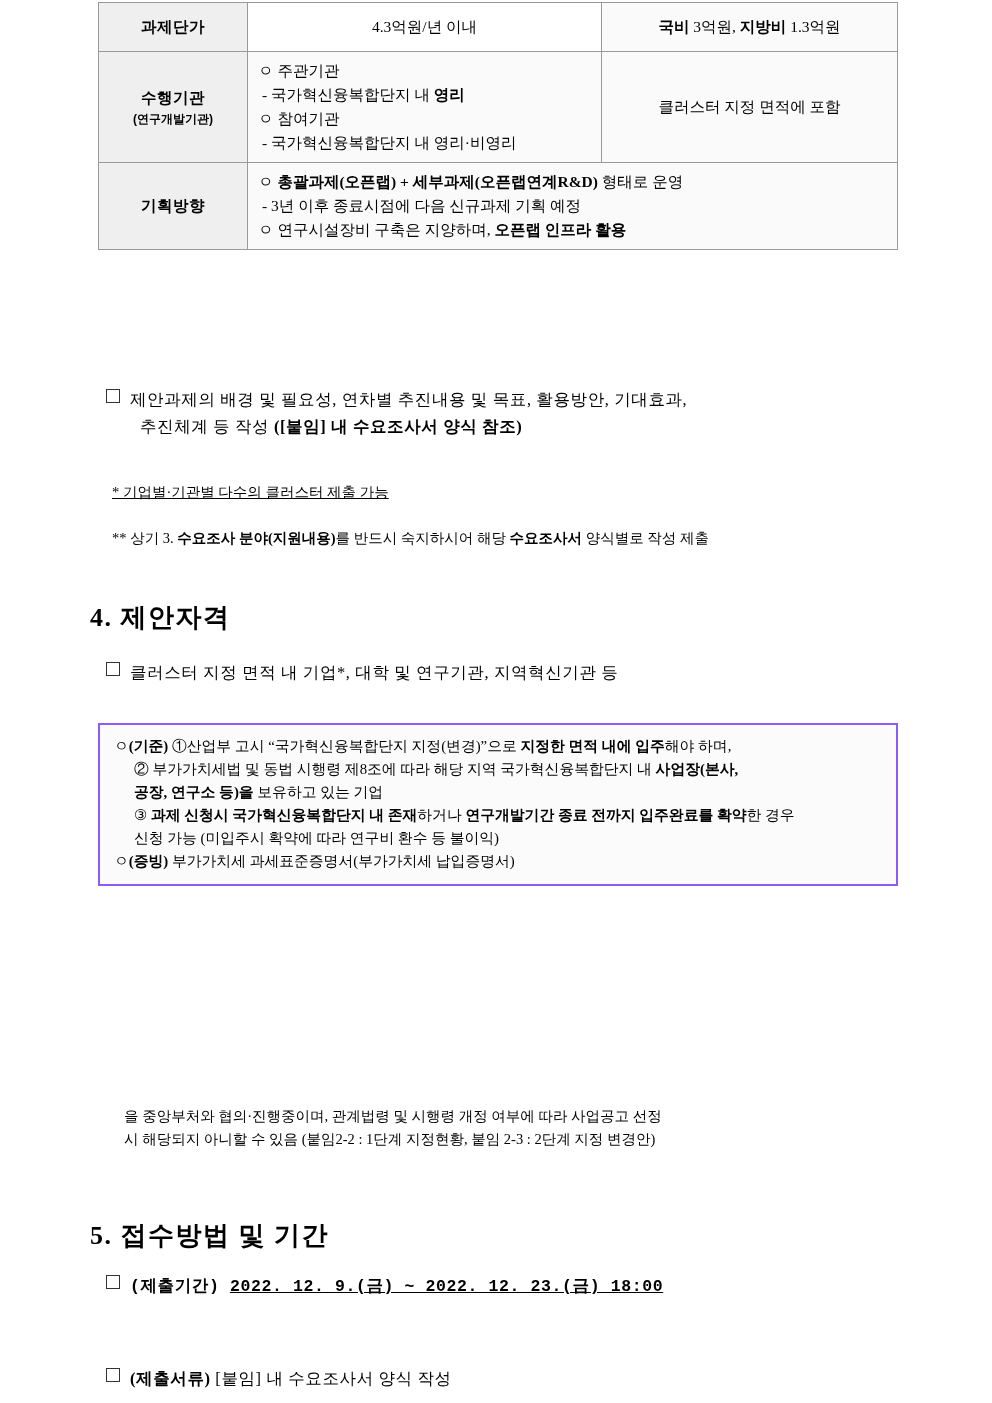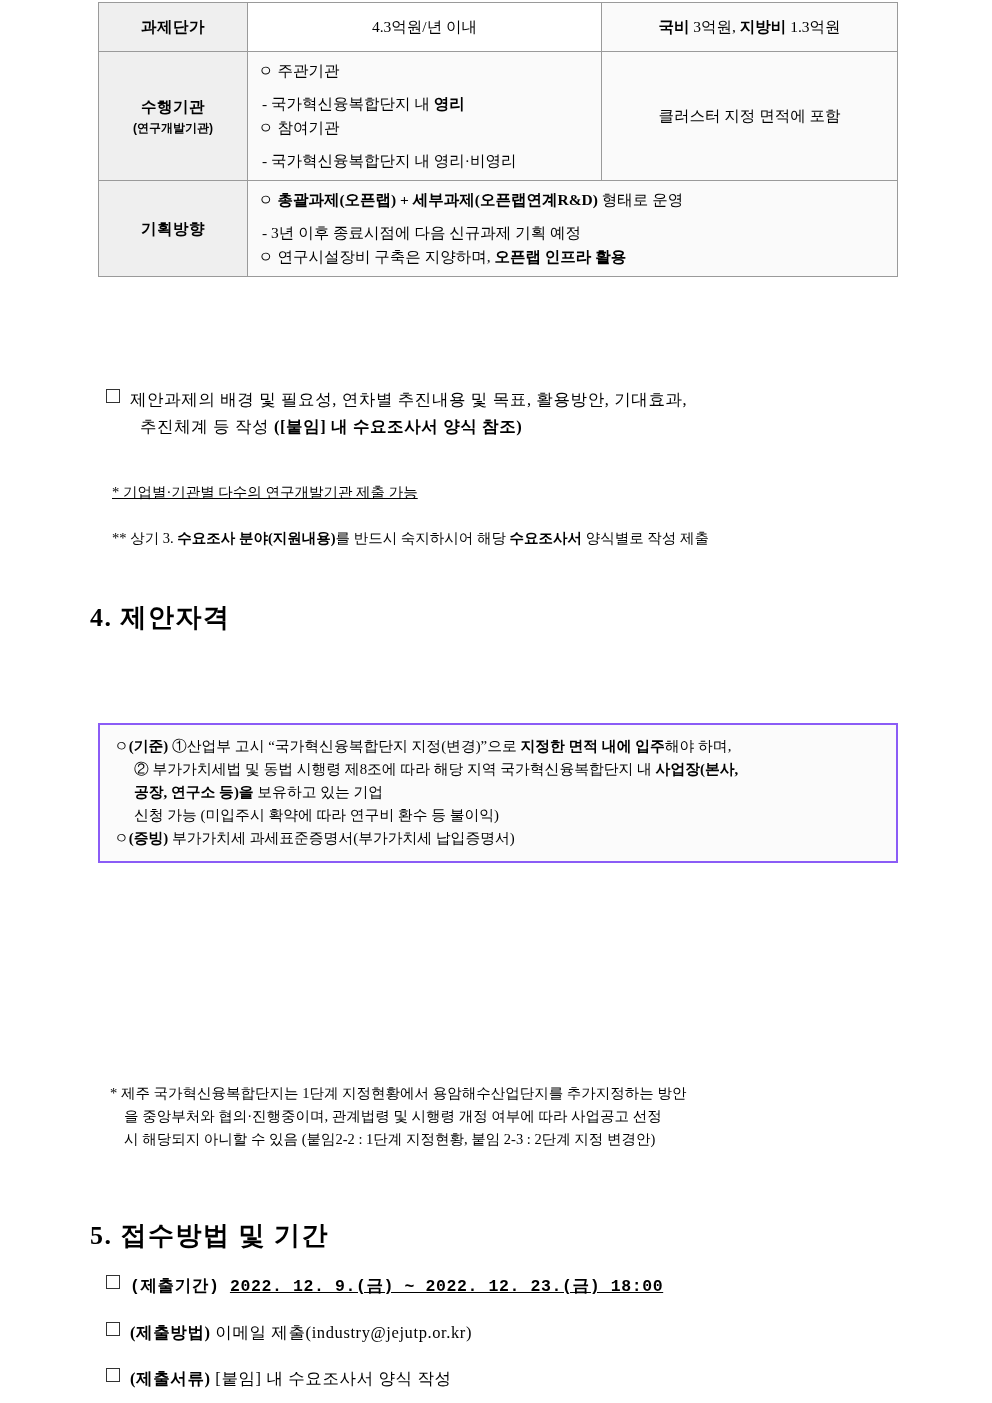--- a/index.html
+++ b/index.html
@@ -64,21 +64,21 @@
     text-align: center;
     background: #fafafa;
   }
   td.body {
     background: #fafafa;
   }
   .b { font-weight: bold; }
   .bullet-line { white-space: nowrap; }
   .row-h1 td { height: 34px; }
   .cell-list { line-height: 1.75; font-size: 15.5px; }
-  .cell-list .lv2 { padding-left: 4px; margin-top: 9px; }
+  .cell-list .lv2 { padding-left: 4px; }
 
   
   .blk {
     position: absolute;
     font-size: 16.5px;
     line-height: 1.62;
   }
   .chk {
     display: inline-block;
     width: 12px;
@@ -162,55 +162,56 @@
       </tr>
     </tbody>
       </table>
   </div>
 
   <div class="blk hang sp" style="left:106px; top:387px; width:800px;">
     <span class="chk"></span><span>제안과제의 배경 및 필요성, 연차별 추진내용 및 목표, 활용방안, 기대효과,</span><br>
     <span>추진체계 등 작성 <span class="b">([붙임] 내 수요조사서 양식 참조)</span></span>
   </div>
 
-  <div class="note u" style="left:112px; top:481px;">* 기업별·기관별 다수의 연구개발기관 제출 가능</div>
+  <div class="note u" style="left:112px; top:481px;">* 기업별·기관별 다수의 클러스터 제출 가능</div>
 
   <div class="note" style="left:112px; top:527px; width:810px;">** 상기 3. <span class="b">수요조사 분야(지원내용)</span>를 반드시 숙지하시어 해당 <span class="b">수요조사서</span> 양식별로 작성 제출</div>
 
   <h2 class="sec" style="left:90px; top:600px;">
     <span>4.</span>
     <span>제안자격</span>
   </h2>
 
+  <div class="blk sp" style="left:106px; top:660px; width:820px;">
+    <span class="chk"></span><span>클러스터 지정 면적 내 기업*, 대학 및 연구기관, 지역혁신기관 등</span>
+  </div>
 
   <div class="gbox">
     <span class="item">ㅇ<span class="b">(기준)</span> ①산업부 고시 “국가혁신융복합단지 지정(변경)”으로 <span class="b">지정한 면적 내에 입주</span>해야 하며,</span>
     <span class="ind">② 부가가치세법 및 동법 시행령 제8조에 따라 해당 지역 국가혁신융복합단지 내 <span class="b">사업장(본사,</span></span>
     <span class="ind2"><span class="b">공장, 연구소 등)을</span> 보유하고 있는 기업</span>
+    <span class="ind">③ <span class="b">과제 신청시 국가혁신융복합단지 내 존재</span>하거나 <span class="b">연구개발기간 종료 전까지 입주완료를 확약</span>한 경우</span>
     <span class="ind2">신청 가능 (미입주시 확약에 따라 연구비 환수 등 불이익)</span>
     <span class="item">ㅇ<span class="b">(증빙)</span> 부가가치세 과세표준증명서(부가가치세 납입증명서)</span>
   </div>
 
 
   <div class="note hang" style="left:110px; top:1082px; width:810px; text-indent:-14px; padding-left:14px;">
-    <span>* 제주 국가혁신융복합단지는 1단계 지정현황에서 용암해수산업단지를 추가지정하는 방안</span><br>
+    <br>
     <span>을 중앙부처와 협의·진행중이며, 관계법령 및 시행령 개정 여부에 따라 사업공고 선정</span><br>
     <span>시 해당되지 아니할 수 있음 (붙임2-2 : 1단계 지정현황, 붙임 2-3 : 2단계 지정 변경안)</span>
   </div>
 
   <h2 class="sec" style="left:90px; top:1218px;">
     <span>5.</span>
     <span>접수방법 및 기간</span>
   </h2>
 
   <div class="blk sp" style="left:106px; top:1274px; width:820px;font-family:Liberation Mono, monospace;">
     <span class="chk"></span><span class="b">(제출기간)</span> <span class="b u">2022. 12. 9.(금) ~ 2022. 12. 23.(금) 18:00</span>
   </div>
 
-  <div class="blk sp" style="left:106px; top:1320px; width:820px;">
-    <span class="chk"></span><span class="b">(제출방법)</span> <span>이메일 제출(industry@jejutp.or.kr)</span>
-  </div>
 
   <div class="blk sp" style="left:106px; top:1366px; width:820px;">
     <span class="chk"></span><span class="b">(제출서류)</span> <span>[붙임] 내 수요조사서 양식 작성</span>
   </div>
 
 </div>
 
 </body></html>

